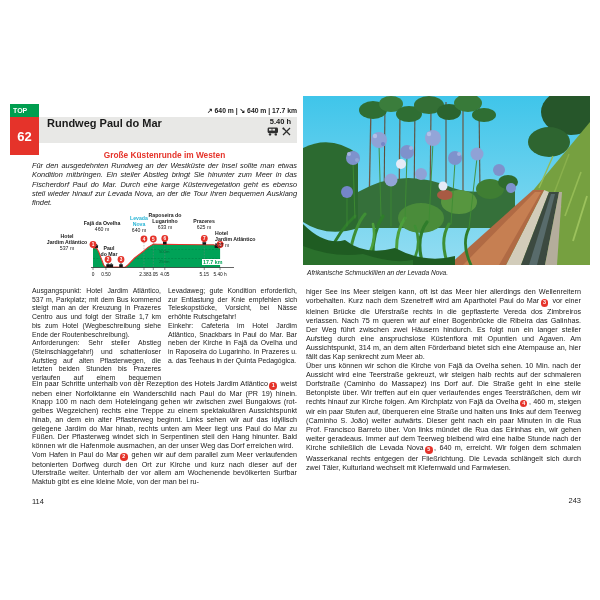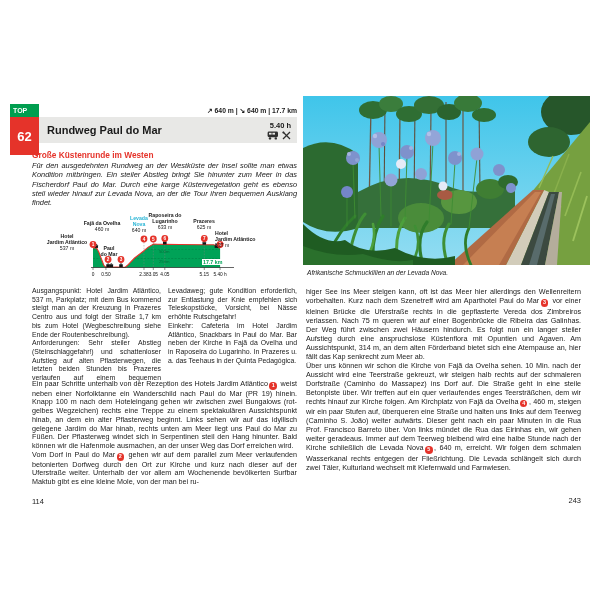--- a/index.html
+++ b/index.html
@@ -6,26 +6,26 @@
   body{width:600px;height:600px;background:#ffffff;position:relative;
        font-family:"Liberation Sans",sans-serif;color:#1a1a1a;overflow:hidden;}
   .abs{position:absolute;}
   
   #top-badge{left:10px;top:104px;width:29px;height:13px;background:#009e4f;color:#fff;
              font-size:7px;font-weight:bold;display:flex;align-items:center;padding-left:3px;box-sizing:border-box;}
   #stats{left:140px;top:104px;width:157px;height:13px;text-align:right;font-size:6.8px;font-weight:bold;line-height:13px;}
   #route-box{left:10px;top:117px;width:29px;height:38px;background:#e5332a;color:#fff;
              font-size:13px;font-weight:bold;display:flex;align-items:center;justify-content:center;}
   #title-bar{left:39px;top:117px;width:258px;height:26px;background:#e8e8e6;display:flex;
-             align-items:center;justify-content:space-between;padding:0 6px 0 8px;box-sizing:border-box;}
+             justify-content:space-between;padding:0 6px 0 8px;box-sizing:border-box;}
   #page-title{font-size:11px;font-weight:bold;}
   #title-right{text-align:right;font-size:7.5px;font-weight:bold;line-height:9px;}
   #title-icons{display:flex;gap:3px;justify-content:flex-end;margin-top:1px;}
   
-  #intro-heading{left:32px;top:150px;width:265px;font-size:8.3px;font-weight:bold;color:#e5332a;}
+  #intro-heading{left:32px;top:150px;width:265px;font-size:8.3px;font-weight:bold;color:#e5332a;text-align:center;}
   #intro-text{left:32px;top:161px;width:265px;font-size:7.4px;font-style:italic;line-height:9.3px;text-align:justify;}
   
   #chart{left:32px;top:208px;width:265px;height:74px;}
   #profile-svg{position:absolute;left:0;top:0;width:265px;height:74px;}
   #profile-svg text{font-family:"Liberation Sans",sans-serif;}
   .clabel{position:absolute;font-size:5.2px;font-weight:bold;line-height:6px;text-align:center;}
   .clabel .ln{display:block;}
   .clabel .elv{font-weight:normal;}
   .cyan{color:#2ab5d5;}
   #lbl-endhotel{text-align:left;}
@@ -183,21 +183,21 @@
 </div>
 
 <div id="info" class="abs">
   <p><span class="b">Ausgangspunkt:</span><span> Hotel Jardim Atlântico, 537 m, Parkplatz; mit dem Bus kommend steigt man an der Kreuzung in Prazeres Centro aus und folgt der Straße 1,7 km bis zum Hotel (Wegbeschreibung siehe Ende der Routenbeschreibung).</span></p>
   <p><span class="b">Anforderungen:</span><span> Sehr steiler Abstieg (Steinschlaggefahr!) und schattenloser Aufstieg auf alten Pflasterwegen, die letzten beiden Stunden bis Prazeres verlaufen auf einem bequemen Levadaweg; gute Kondition erforderlich, zur Entlastung der Knie empfehlen sich Teleskopstöcke, Vorsicht, bei Nässe erhöhte Rutschgefahr!</span></p>
   <p><span class="b">Einkehr:</span><span> Cafeteria im Hotel Jardim Atlântico, Snackbars in Paul do Mar. Bar neben der Kirche in Fajã da Ovelha und in Raposeira do Lugarinho. In Prazeres u. a. das Teehaus in der Quinta Pedagógica.</span></p>
 </div>
 
 <div id="body-left" class="abs">
   <p><span>Ein paar Schritte unterhalb von der Rezeption des </span><span class="b">Hotels Jardim Atlântico</span><span class="wp">1</span><span> weist neben einer Norfolktanne ein Wanderschild nach Paul do Mar (PR 19) hinein. Knapp 100 m nach dem Hoteleingang gehen wir zwischen zwei Bungalows (rot-gelbes Wegzeichen) rechts eine Treppe zu einem spektakulären Aussichtspunkt hinab, an dem ein alter Pflasterweg beginnt. Links sehen wir auf das idyllisch gelegene Jardim do Mar hinab, rechts unten am Meer liegt uns Paul do Mar zu Füßen. Der Pflasterweg windet sich in Serpentinen steil den Hang hinunter. Bald können wir die Hafenmole ausmachen, an der unser Weg das Dorf erreichen wird.</span></p>
-  <p><span>Vom Dorf in </span><span class="b">Paul do Mar</span><span class="wp">2</span><span> gehen wir auf dem parallel zum Meer verlaufenden betonierten Dorfweg durch den Ort zur Kirche und kurz nach dieser auf der Uferstraße weiter. Unterhalb der vor allem am Wochenende bevölkerten Surfbar Maktub gibt es eine kleine Mole, von der man bei ru-</span></p>
+  <p><span>Vom Hafen in </span><span class="b">Paul do Mar</span><span class="wp">2</span><span> gehen wir auf dem parallel zum Meer verlaufenden betonierten Dorfweg durch den Ort zur Kirche und kurz nach dieser auf der Uferstraße weiter. Unterhalb der vor allem am Wochenende bevölkerten Surfbar Maktub gibt es eine kleine Mole, von der man bei ru-</span></p>
 </div>
 <div id="pagenum-left" class="abs">114</div>
 
 <div id="photo" class="abs">
   <svg viewBox="0 0 287 169" width="287" height="169">
     <defs>
       <linearGradient id="sky" x1="0" y1="0" x2="0" y2="1">
         <stop offset="0" stop-color="#3fc5ea"></stop>
           <stop offset="1" stop-color="#94ddf2"></stop>
       </linearGradient>

